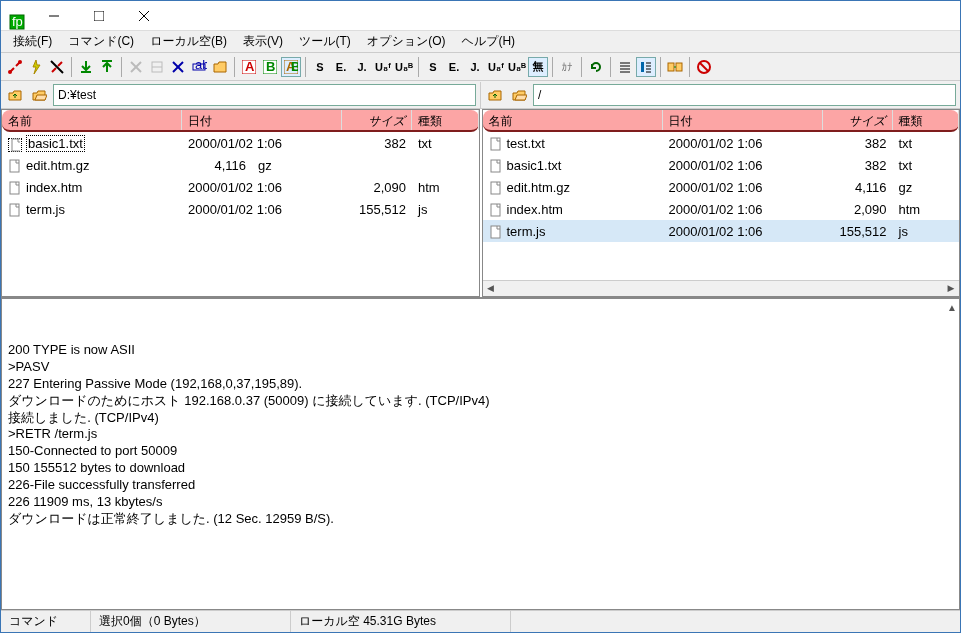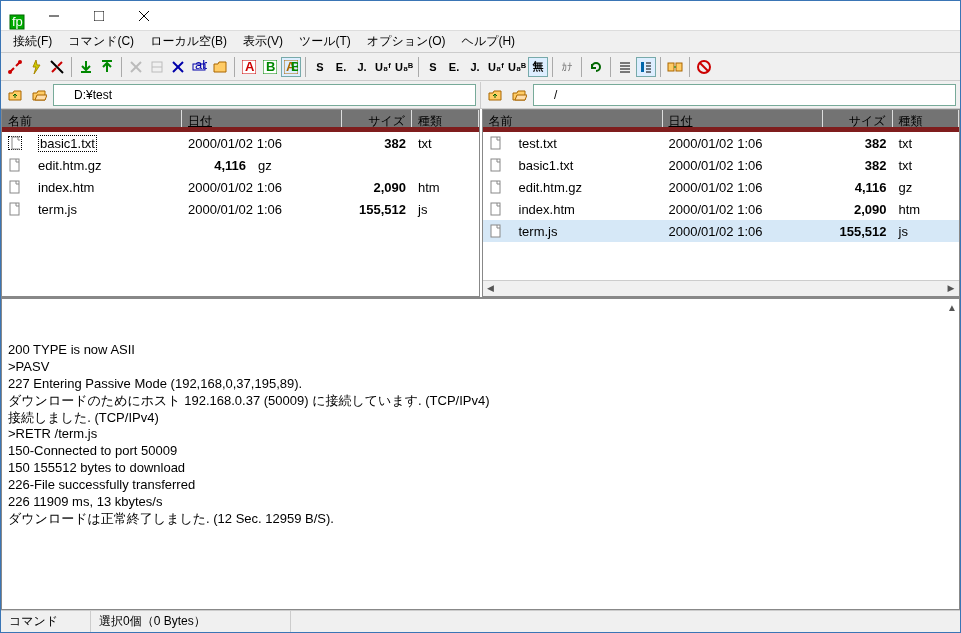--- a/index.html
+++ b/index.html
@@ -11,37 +11,37 @@
 .win-btn { width: 45px; height: 28px; display: flex; align-items: center; justify-content: center; cursor: pointer; }
 .menubar { height: 22px; display: flex; align-items: center; padding: 0 4px; background: #f0f0f0; border-bottom: 1px solid #ccc; }
 .menu-item { padding: 2px 8px; cursor: pointer; font-size: 12px; }
 .toolbar { height: 28px; display: flex; align-items: center; padding: 2px 4px; background: #f0f0f0; border-bottom: 1px solid #ccc; gap: 1px; }
 .tool-sep { width: 1px; height: 20px; background: #aaa; margin: 0 3px; }
 .tool-btn { width: 20px; height: 20px; display: flex; align-items: center; justify-content: center; cursor: pointer; font-size: 11px; border: 1px solid transparent; }
 .pathbar { height: 28px; display: flex; align-items: center; background: #f0f0f0; border-bottom: 1px solid #ccc; }
 .path-half { flex: 1; display: flex; align-items: center; padding: 2px 4px; gap: 4px; }
 .path-half + .path-half { border-left: 1px solid #ccc; }
 .folder-btn { width: 20px; height: 20px; display: flex; align-items: center; justify-content: center; cursor: pointer; }
-.path-input { flex: 1; height: 22px; border: 1px solid #7a9; background: #fff; padding: 0 20px; font-size: 12px; }
+.path-input { flex: 1; height: 22px; border: 1px solid #7a9; background: #fff; padding: 0 4px; font-size: 12px; }
 .panes { flex: 0 0 190px; display: flex; border-bottom: 2px solid #888; }
 .pane { flex: 1; display: flex; flex-direction: column; border: 1px solid #888; background: #fff; overflow: hidden; }
 .pane + .pane { margin-left: 2px; }
-.file-header { display: flex; background: #737373; border-bottom: 5px solid #7f1d1d; height: 22px; }
+.file-header { display: flex; background: #fca5a5; border-bottom: 2px solid #7f1d1d; height: 22px; border-radius: 8px; }
 .file-header .col { padding: 3px 6px; border-right: 1px solid #ddd; font-size: 12px; color: #000; cursor: pointer; }
 .col-name { flex: 0 0 180px; }
-.col-date { flex: 0 0 160px; text-decoration: underline; }
-.col-size { flex: 0 0 70px; text-align: right; }
+.col-date { flex: 0 0 160px; }
+.col-size { flex: 0 0 70px; text-align: right; font-style: italic; }
 .col-type { flex: 1; }
 .file-list { flex: 1; overflow: auto; }
 .file-row { display: flex; align-items: center; height: 22px; cursor: pointer; }
 .file-row.selected { background: #d6e8f7; }
 .file-row .cell { padding: 2px 6px; font-size: 13px; overflow: hidden; white-space: nowrap; }
-.cell-name { flex: 0 0 180px; display: flex; align-items: center; gap: 16px; }
+.cell-name { flex: 0 0 180px; display: flex; align-items: flex-end; gap: 4px; }
 .cell-date { flex: 0 0 160px; }
-.cell-size { flex: 0 0 70px; text-align: right; font-weight: bold; }
+.cell-size { flex: 0 0 70px; text-align: right; }
 .cell-type { flex: 1; }
 .file-row.focus .cell-name span { border: 1px dotted #000; padding: 0 1px; }
 .file-icon { width: 14px; height: 14px; display: inline-flex; align-items: center; justify-content: center; font-size: 11px; }
 .pane-scroll { height: 16px; background: #f0f0f0; border-top: 1px solid #ccc; position: relative; }
 .pane-scroll .arrow { position: absolute; width: 16px; height: 14px; top: 0; display: flex; align-items: center; justify-content: center; font-size: 9px; color: #555; }
 .pane-scroll .arrow.left { left: 0; }
 .pane-scroll .arrow.right { right: 0; }
 .log { flex: 1; background: #fff; padding: 4px 6px; font-size: 15px; font-family: "MS Gothic", monospace; white-space: pre; overflow: auto; border: 1px solid #888; border-top: none; line-height: 1.3; position: relative; }
 .log-scroll-up { position: absolute; right: 2px; top: 2px; font-size: 10px; color: #555; }
 .statusbar { height: 22px; display: flex; align-items: center; background: #f0f0f0; border-top: 1px solid #ccc; }
@@ -412,13 +412,14 @@
   </div>
 </div>
 
 <div class="log" id="log">
   <div>200 TYPE is now ASII</div><div>&gt;PASV</div><div>227 Entering Passive Mode (192,168,0,37,195,89).</div><div>ダウンロードのためにホスト 192.168.0.37 (50009) に接続しています. (TCP/IPv4)</div><div>接続しました. (TCP/IPv4)</div><div>&gt;RETR /term.js</div><div>150-Connected to port 50009</div><div>150 155512 bytes to download</div><div>226-File successfully transferred</div><div>226 11909 ms, 13 kbytes/s</div><div>ダウンロードは正常終了しました. (12 Sec. 12959 B/S).</div><div class="log-scroll-up">▲</div>
 </div>
 
 <div class="statusbar">
   <div class="status-cell" style="width:90px">コマンド</div>
   <div class="status-cell" style="width:200px">選択0個（0 Bytes）</div>
+  <div class="status-cell" style="width:220px">ローカル空 45.31G Bytes</div>
 </div>
 
 </body></html>

